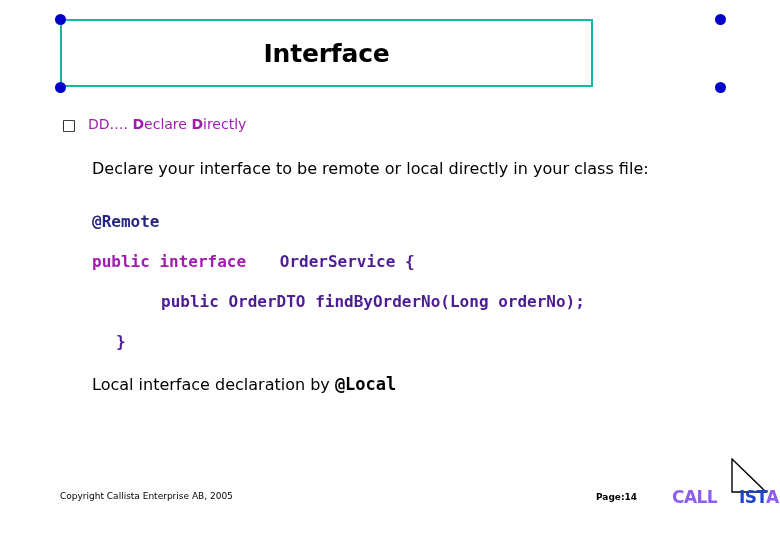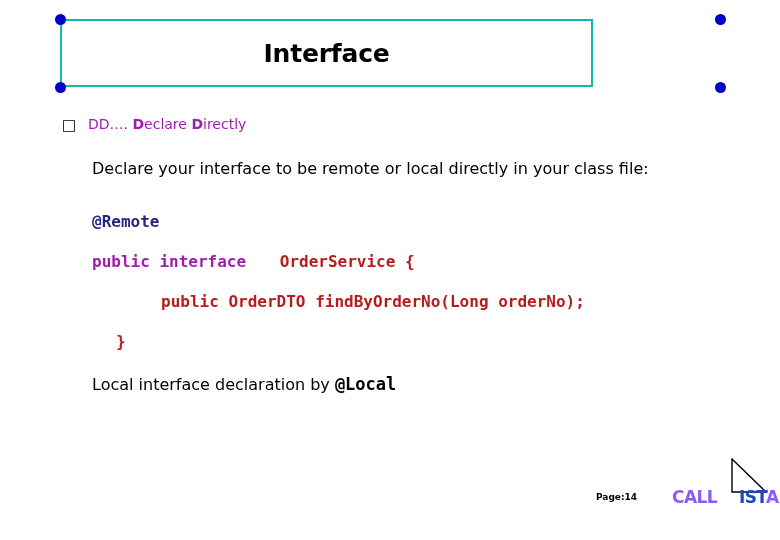--- a/index.html
+++ b/index.html
@@ -109,21 +109,21 @@
   }
   .code-line {
     white-space: pre;
     margin: 0 0 24px 0;
     font-weight: bold;
     color: #000000;
   }
   .code-line.indented { padding-left: 45px; }
   .tok-annotation { color: #26267f; }
   .tok-keyword    { color: #a21caf; }
-  .tok-plain      { color: #b91c1c; padding-left: 24px; }
+  .tok-plain      { color: #4c1d95; padding-left: 24px; }
 
   #para-outro {
     margin-top: 12px;
     padding-left: 30px;
     font-family: "DejaVu Sans", sans-serif;
     font-size: 16px;
     color: #000000;
   }
   #para-outro .mono {
     font-family: "DejaVu Sans Mono", monospace;
@@ -211,20 +211,21 @@
       <div class="code-line"><span class="tok-keyword">public interface </span><span class="tok-plain">OrderService {</span></div>
 
       <div class="code-line indented"><span class="tok-plain">public OrderDTO findByOrderNo(Long orderNo);</span></div>
 
       <div class="code-line"><span class="tok-plain">}</span></div>
     </div>
 
     <p id="para-outro"><span>Local interface declaration by </span><span class="mono">@Local</span></p>
   </div>
 
+  <div id="footer-copyright">Copyright Callista Enterprise AB, 2005</div>
 
   <div id="footer-pagenum">Page:14</div>
 
   <div id="logo">
     <svg id="logo-triangle" viewBox="0 0 38 36">
       <path d="M2,1 L2,34 L36,34 Z" fill="none" stroke="#000000" stroke-width="1.4"></path>
     </svg>
     <div id="logo-wordmark"><span class="lg-black">CALL</span><span class="lg-blue">IST</span><span class="lg-black">A</span></div>
   </div>
 

